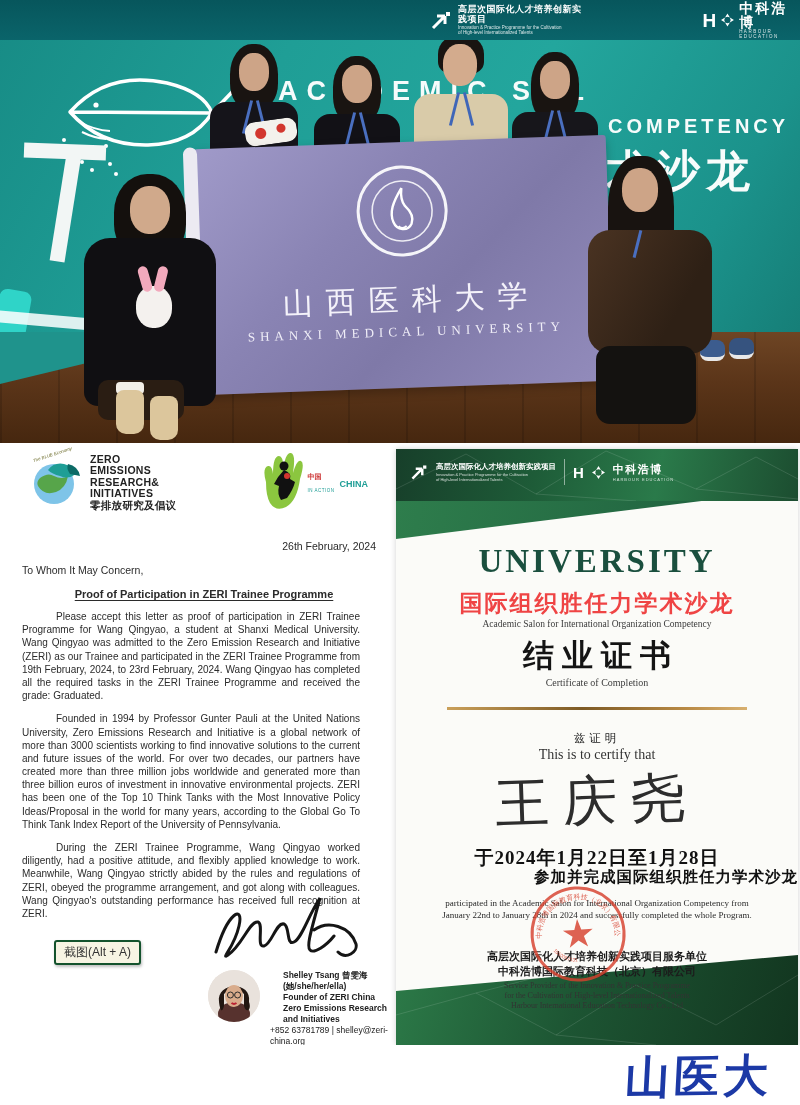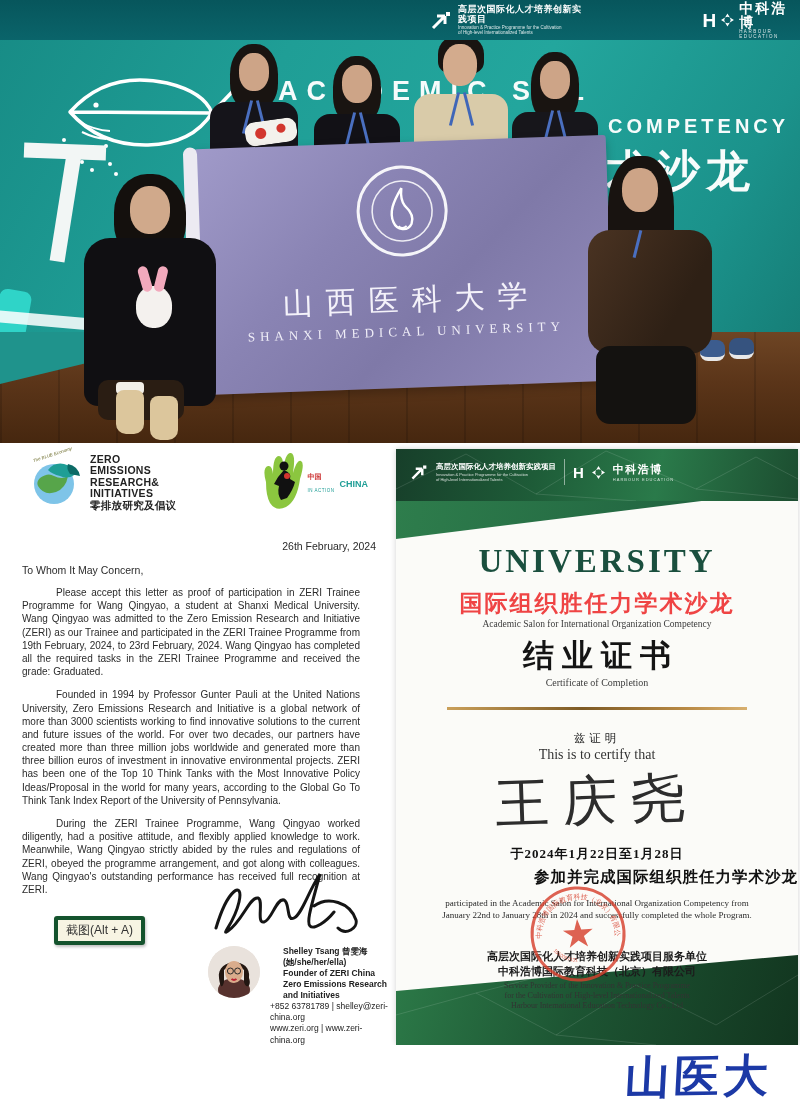--- a/index.html
+++ b/index.html
@@ -117,21 +117,21 @@
   .china-txt{line-height:1;}
   .china-cn{font-size:7px;color:#c33;font-weight:bold;}
   .china-en1{font-size:9px;color:#1f9e96;font-weight:800;padding-left:32px;}
   .china-en2{font-size:4.5px;color:#1f9e96;letter-spacing:.5px;}
   .lt-date{text-align:right;padding-right:14px;font-size:10.5px;margin-top:14px;}
   .lt-sal{font-size:10.5px;margin-top:12px;padding-left:4px;}
   .lt-title{font-size:11px;font-weight:bold;text-align:center;margin-top:12px;
             text-decoration:underline;text-underline-offset:2px;}
   .lt-p{font-size:10px;line-height:1.32;text-align:justify;margin:10px 30px 0 4px;text-indent:34px;}
   .sigzone{position:relative;height:118px;margin-top:4px;}
-  .snip{position:absolute;left:36px;top:16px;background:#f7f4e3;border:4px solid #14532d;border-radius:3px;
+  .snip{position:absolute;left:36px;top:16px;background:#f7f4e3;border:2px solid #14532d;border-radius:3px;
         box-shadow:1px 2px 3px rgba(0,0,0,.25);font-size:12px;padding:2px 8px;color:#333;}
   .signature{position:absolute;left:178px;top:-34px;}
   .avatar{position:absolute;left:190px;top:46px;width:52px;height:52px;border-radius:50%;overflow:hidden;background:#e9e2dc;}
   .contact{position:absolute;left:252px;top:46px;font-size:8.5px;line-height:1.3;color:#222;}
   .contact .b{font-weight:800;margin-left:13px;}
 
   .cert{position:absolute;left:396px;top:6px;width:402px;height:596px;background:#fbfbf8;
         box-shadow:0 0 6px rgba(0,0,0,.18);overflow:hidden;font-family:"Liberation Serif",serif;}
   .cband-top{position:absolute;left:0;top:0;width:402px;height:52px;
              background:linear-gradient(100deg,#173f2a 0%,#1e5c38 35%,#2a7a4a 65%,#1c4d30 100%);}
@@ -153,21 +153,21 @@
              font-size:31px;font-weight:bold;letter-spacing:8px;text-indent:8px;}
   .c-comp-en{position:absolute;left:0;top:228px;width:100%;text-align:center;color:#3c3c3c;font-size:10px;}
   .gold{position:absolute;left:51px;top:258px;width:300px;height:3px;
         background:linear-gradient(90deg,#caa05a,#7d5a25 45%,#b98a45 80%,#d8b070);}
   .c-certify-cn{position:absolute;left:0;top:282px;width:100%;text-align:center;color:#222;
                 font-size:11.5px;letter-spacing:4px;}
   .c-certify-en{position:absolute;left:0;top:298px;width:100%;text-align:center;color:#333;font-size:14px;}
   .c-name{position:absolute;left:0;top:282px;width:100%;text-align:center;color:#2d2d2d;
           font-size:54px;letter-spacing:14px;transform:rotate(-2deg);top:316px;font-weight:400;}
   .c-date{position:absolute;left:0;top:396px;width:100%;text-align:center;color:#111;
-          font-size:13px;font-weight:bold;letter-spacing:1px;}
+          font-size:19px;font-weight:bold;letter-spacing:1px;}
   .c-event{position:absolute;left:0;top:418px;width:100%;text-align:right;color:#111;
            font-size:15.5px;font-weight:bold;letter-spacing:1px;}
   .c-body{position:absolute;left:36px;top:448px;width:330px;text-align:center;color:#2a2a2a;
           font-size:9px;line-height:1.35;}
   .c-prov-cn{position:absolute;left:0;width:100%;text-align:center;color:#1c1c1c;font-size:11px;font-weight:bold;z-index:2;}
   .c-prov-en{position:absolute;left:0;width:100%;text-align:center;color:#333;font-size:8px;line-height:1.3;z-index:2;}
   .seal{position:absolute;left:132px;top:434px;opacity:.82;transform:rotate(-4deg);z-index:3;}
 
   .pagefoot{position:absolute;left:0;top:1045px;width:800px;height:60px;background:#fff;}
   .symd{position:absolute;right:28px;top:2px;color:#1c39a6;font-size:45px;font-weight:900;
@@ -332,20 +332,21 @@
           </svg>
           <div class="china-txt">
             <div class="china-cn">中国</div>
             <div class="china-en1">CHINA</div>
             <div class="china-en2">IN ACTION</div>
           </div>
         </div>
       </div>
       <div class="lt-date">26th February, 2024</div>
       <div class="lt-sal">To Whom It May Concern,</div>
+      <div class="lt-title">Proof of Participation in ZERI Trainee Programme</div>
       <p class="lt-p">Please accept this letter as proof of participation in ZERI Trainee Programme for Wang Qingyao, a student at Shanxi Medical University. Wang Qingyao was admitted to the Zero Emission Research and Initiative (ZERI) as our Trainee and participated in the ZERI Trainee Programme from 19th February, 2024, to 23rd February, 2024. Wang Qingyao has completed all the required tasks in the ZERI Trainee Programme and received the grade: Graduated.</p>
       <p class="lt-p">Founded in 1994 by Professor Gunter Pauli at the United Nations University, Zero Emissions Research and Initiative is a global network of more than 3000 scientists working to find innovative solutions to the current and future issues of the world. For over two decades, our partners have created more than three million jobs worldwide and generated more than three billion euros of investment in innovative environmental projects. ZERI has been one of the Top 10 Think Tanks with the Most Innovative Policy Ideas/Proposal in the world for many years, according to the Global Go To Think Tank Index Report of the University of Pennsylvania.</p>
       <p class="lt-p">During the ZERI Trainee Programme, Wang Qingyao worked diligently, had a positive attitude, and flexibly applied knowledge to work. Meanwhile, Wang Qingyao strictly abided by the rules and regulations of ZERI, obeyed the programme arrangement, and got along with colleagues. Wang Qingyao's outstanding performance has received full recognition at ZERI.</p>
 
       <div class="sigzone">
         <span class="snip">截图(Alt + A)</span>
         <svg class="signature" width="176" height="84" viewBox="0 0 176 84">
           <path d="M20 62 C32 22 48 14 43 36 C38 58 24 70 32 65 C46 56 54 30 62 32 C68 34 60 58 68 56 C76 54 80 32 88 34 C94 36 90 56 98 52 C106 48 112 26 124 8 C116 38 110 56 114 60 C118 64 130 56 138 46 M118 40 C132 30 154 36 160 54 C162 62 150 70 142 62" stroke="#151515" stroke-width="3" fill="none" stroke-linecap="round"></path>
         </svg>
         <div class="avatar">

